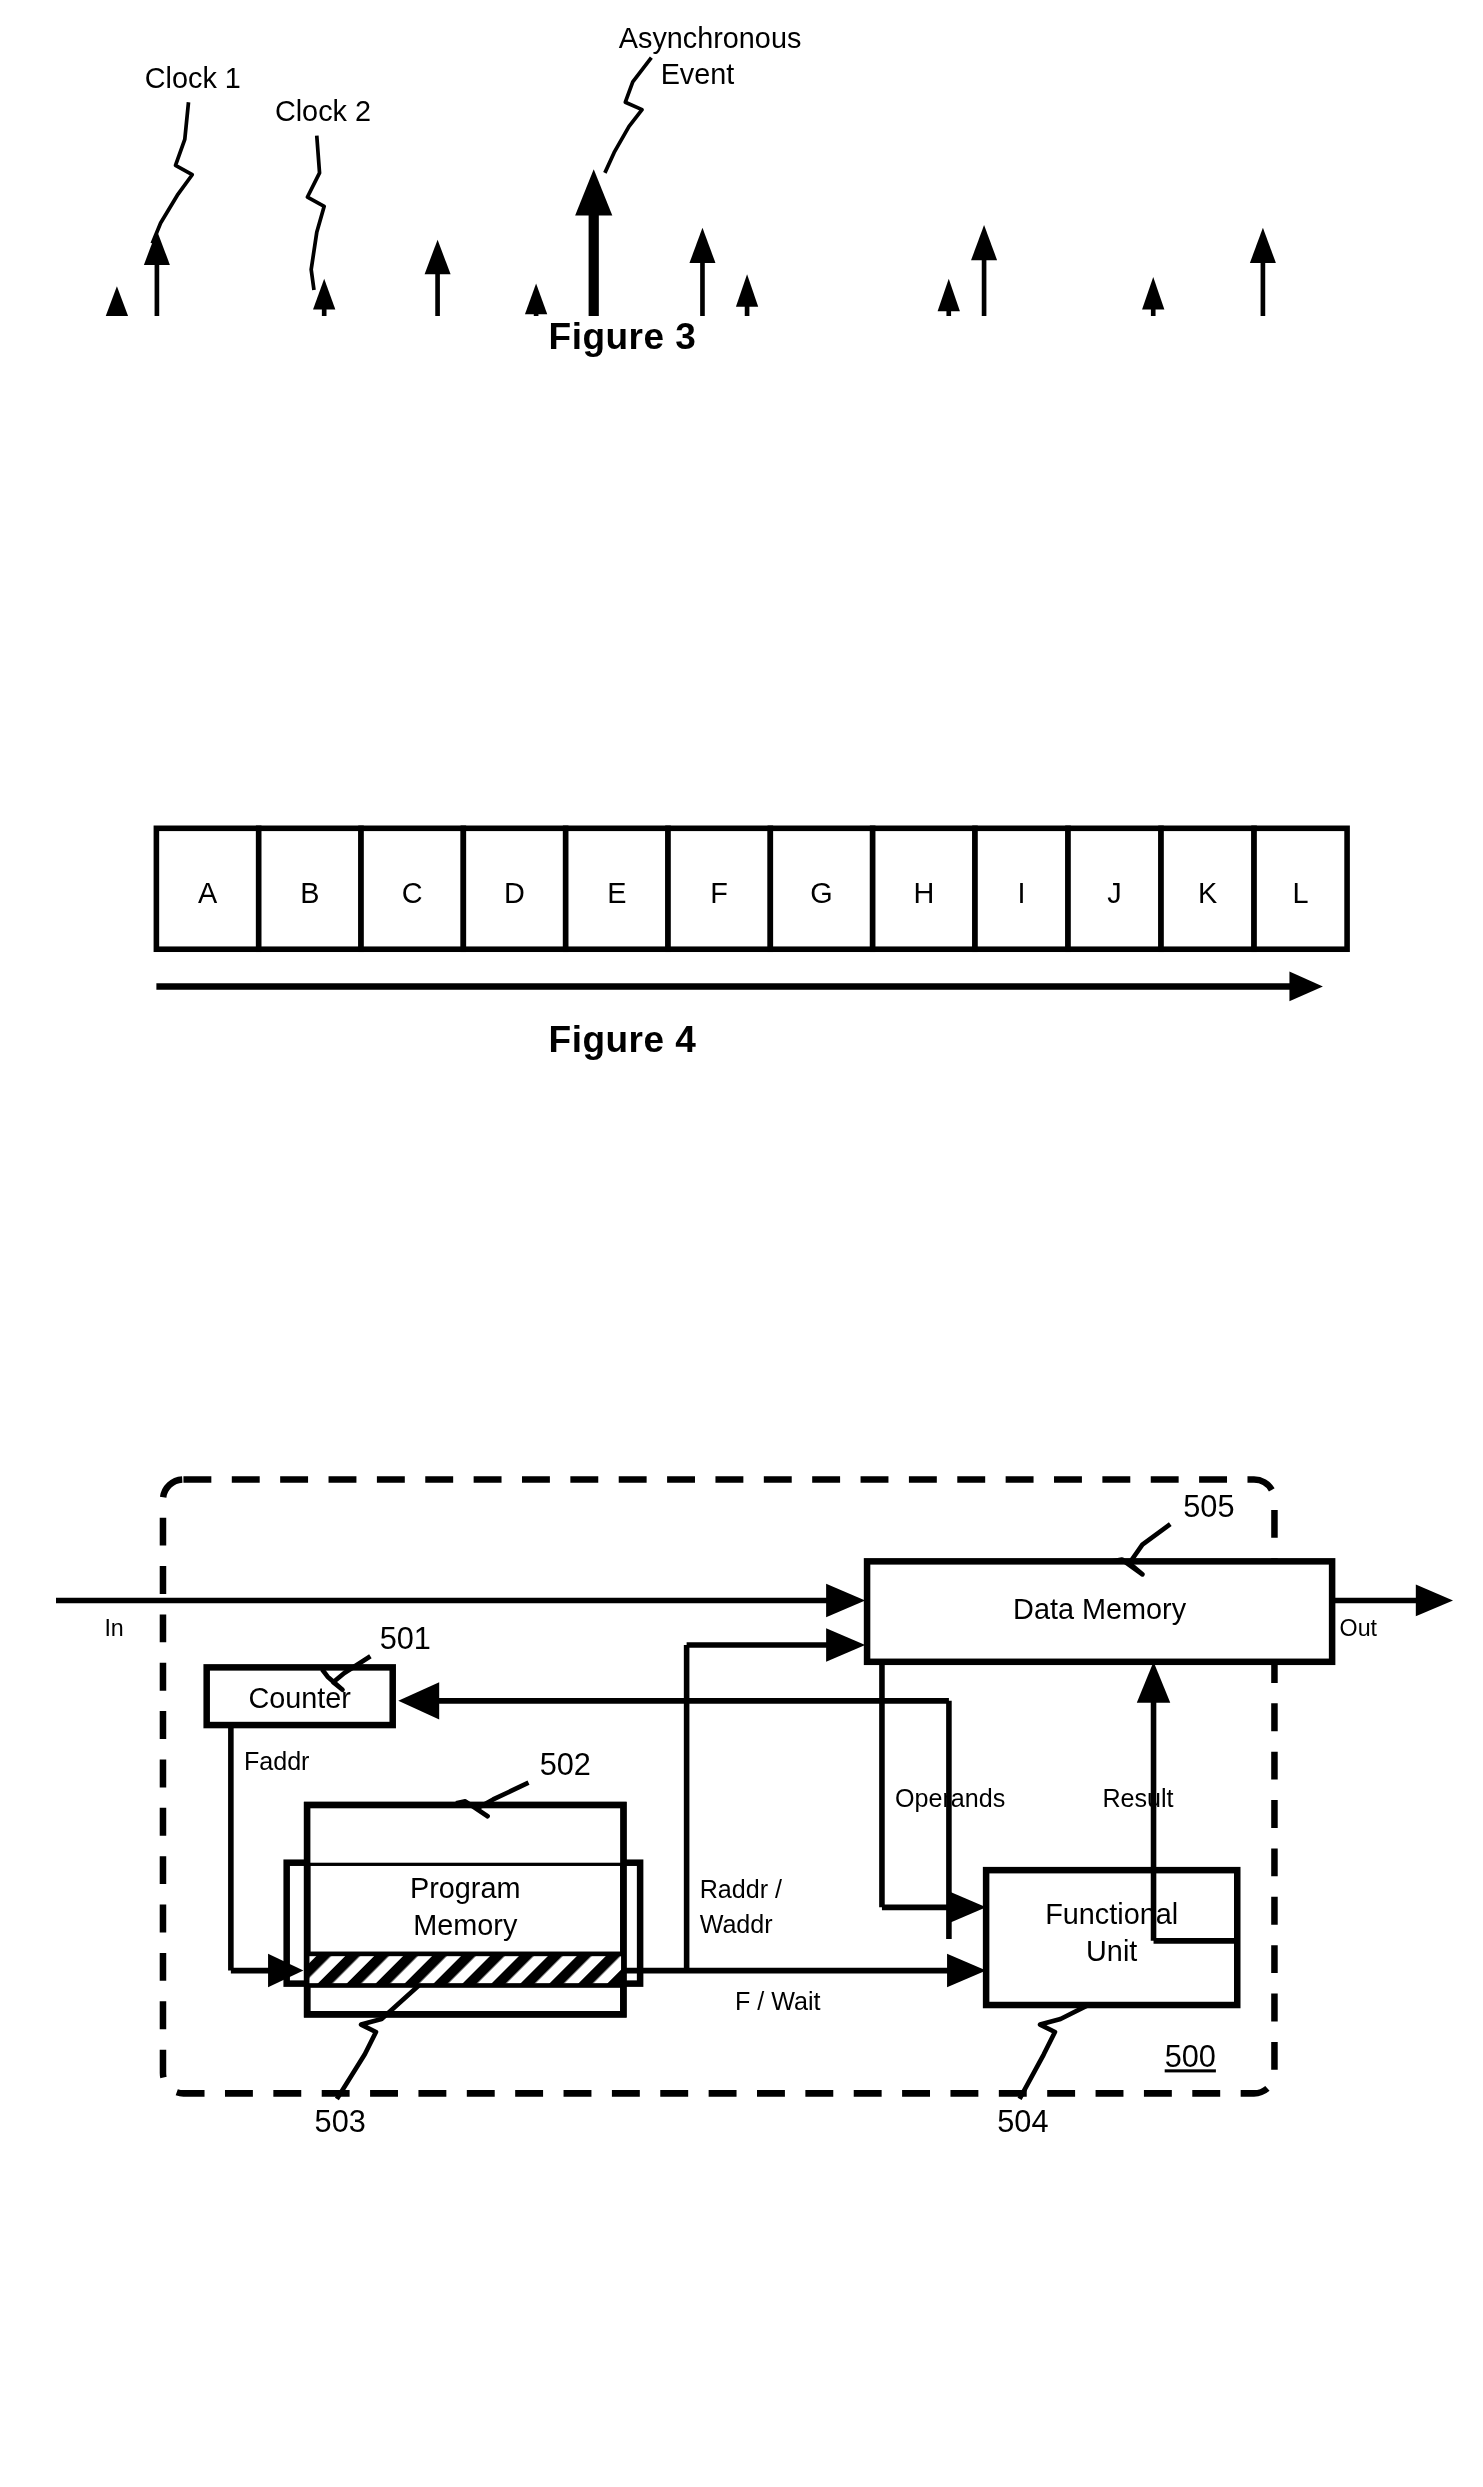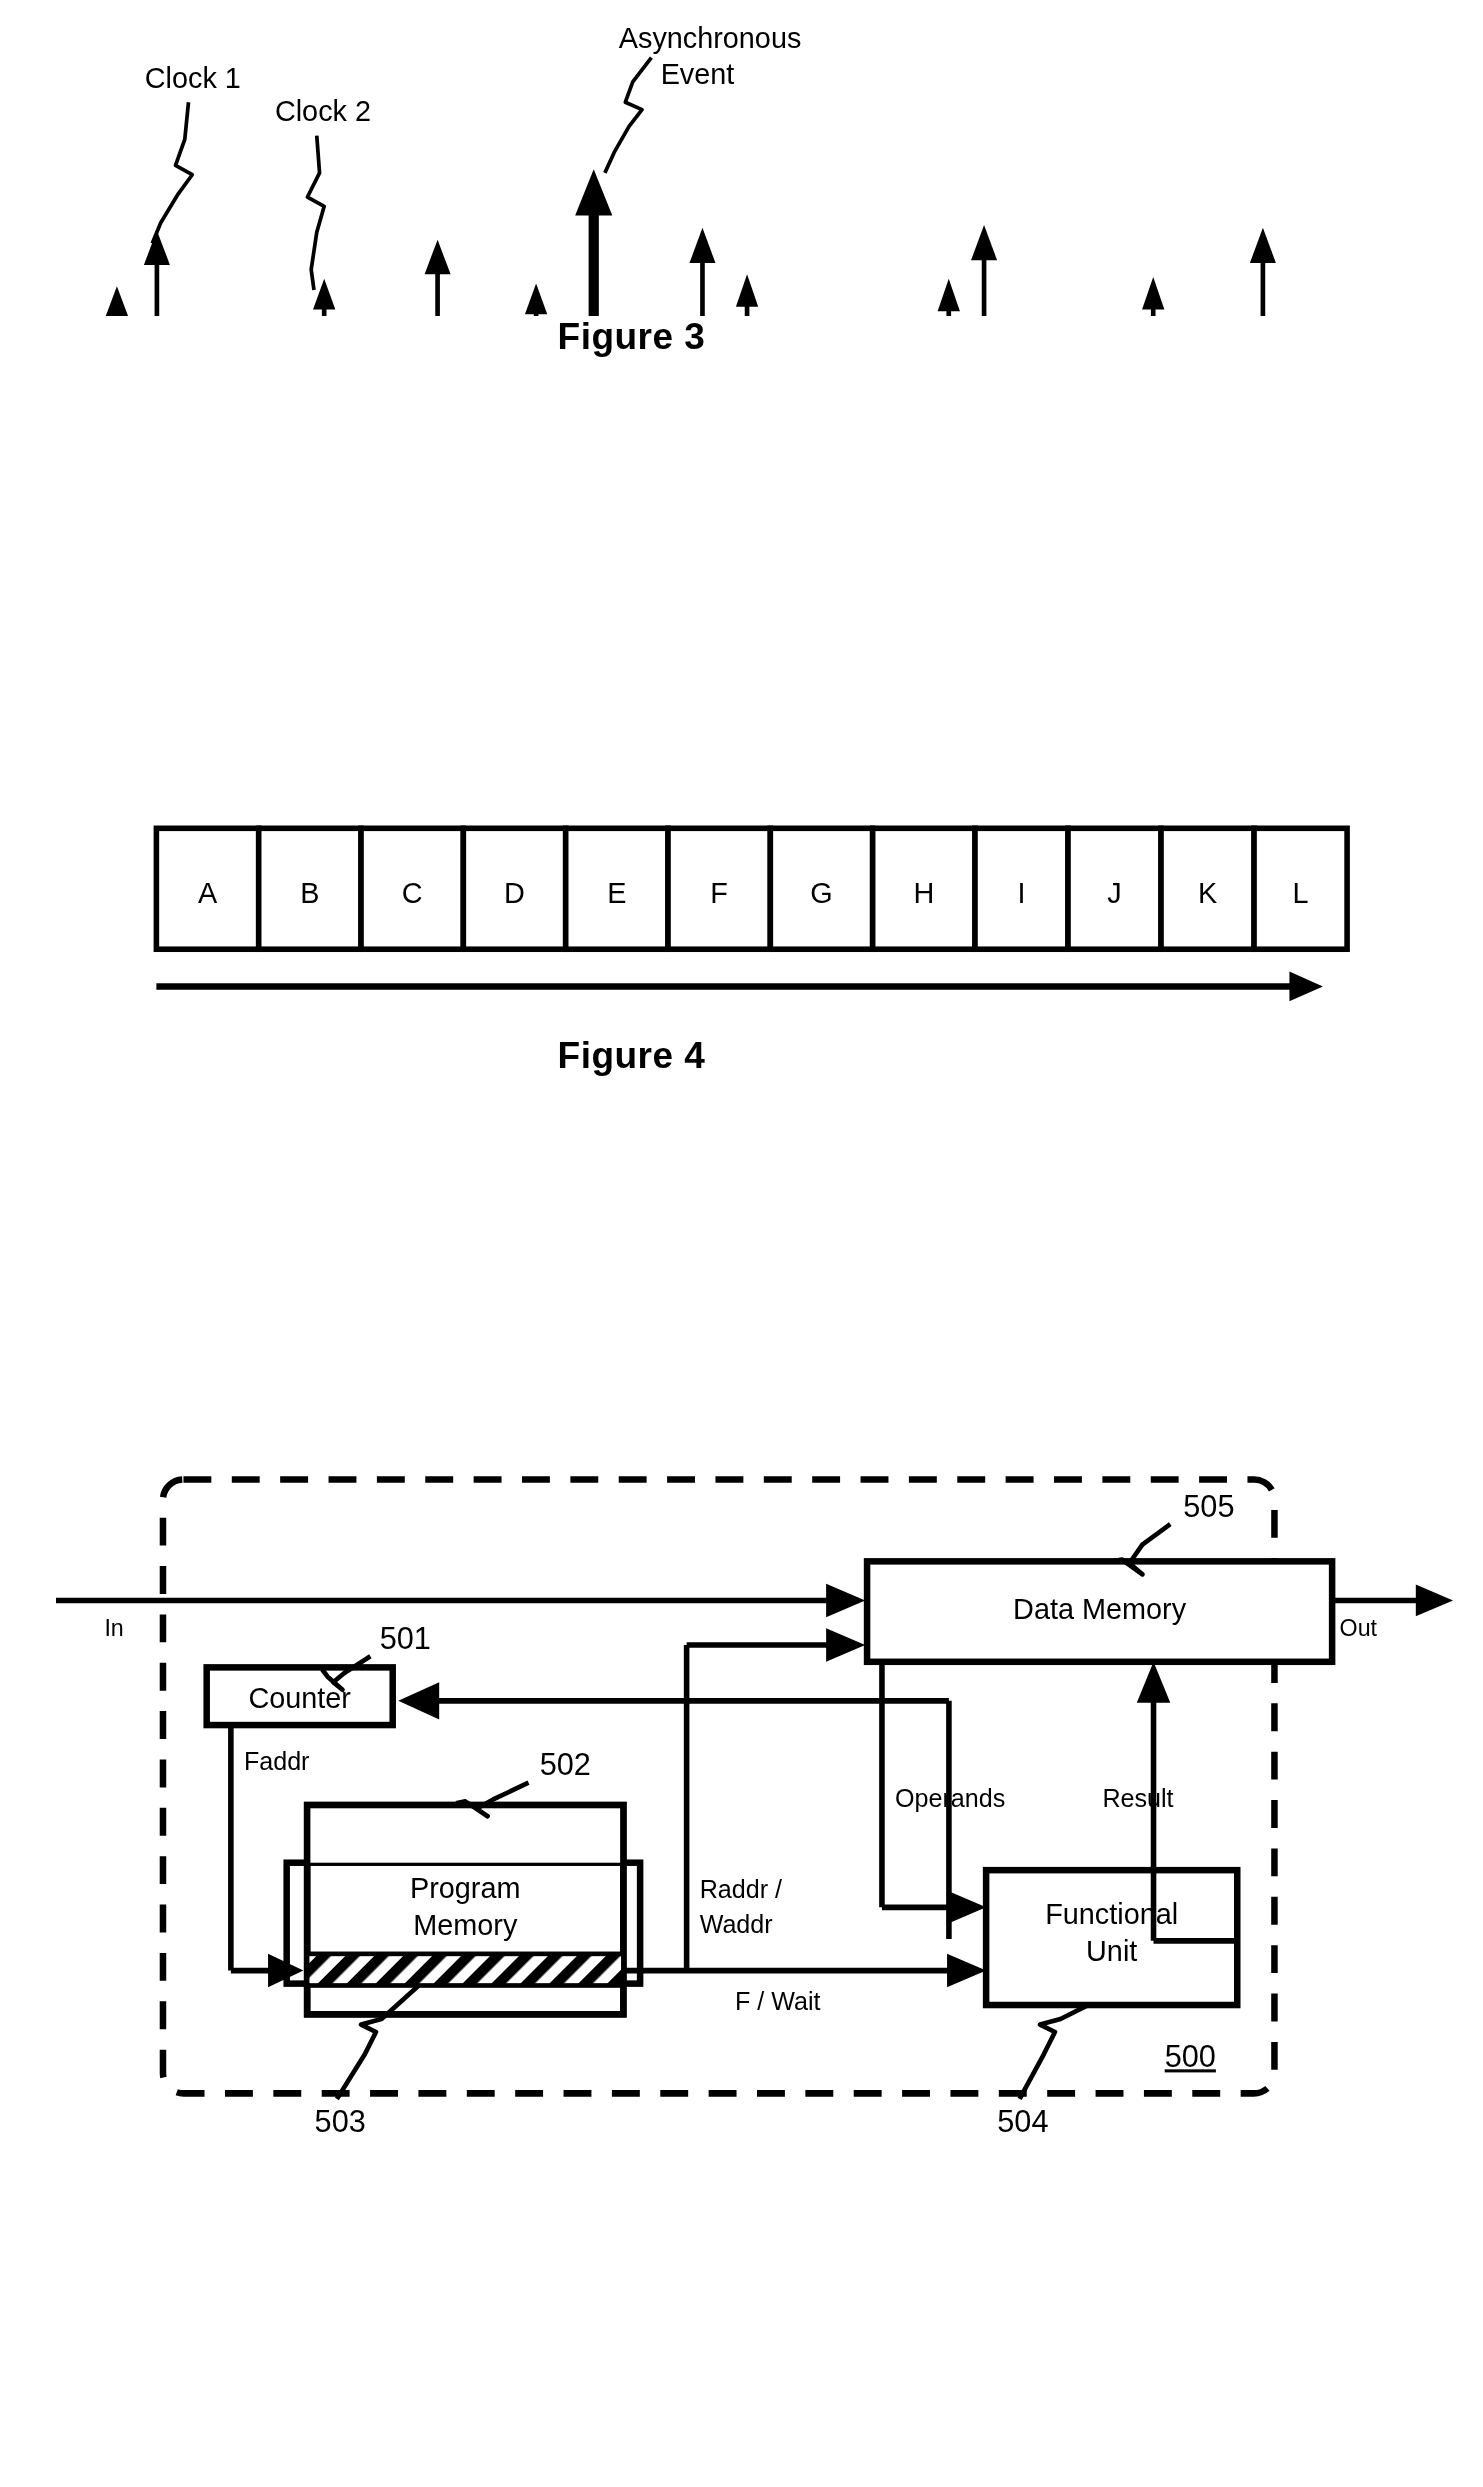--- a/index.html
+++ b/index.html
@@ -33,24 +33,23 @@
 
   .fig-caption {
     position: absolute;
     width: 1245px;
     text-align: center;
     font-family: "Liberation Sans", sans-serif;
     font-weight: bold;
     font-size: 37px;
     letter-spacing: 0.5px;
     color: #000;
-    padding-left: 9px;
   }
   #figure3 .fig-caption { top: 316px; }
-  #figure4 .fig-caption { top: 216px; }
+  #figure4 .fig-caption { top: 200px; }
   #figure5 .fig-caption { top: 865px; }
 
   svg { display: block; }
   svg text {
     font-family: "Liberation Sans", sans-serif;
     fill: #000;
   }
   .tick-label { font-size: 31px; }
   .callout-label { font-size: 31px; }
   .box-letter { font-size: 31px; }

